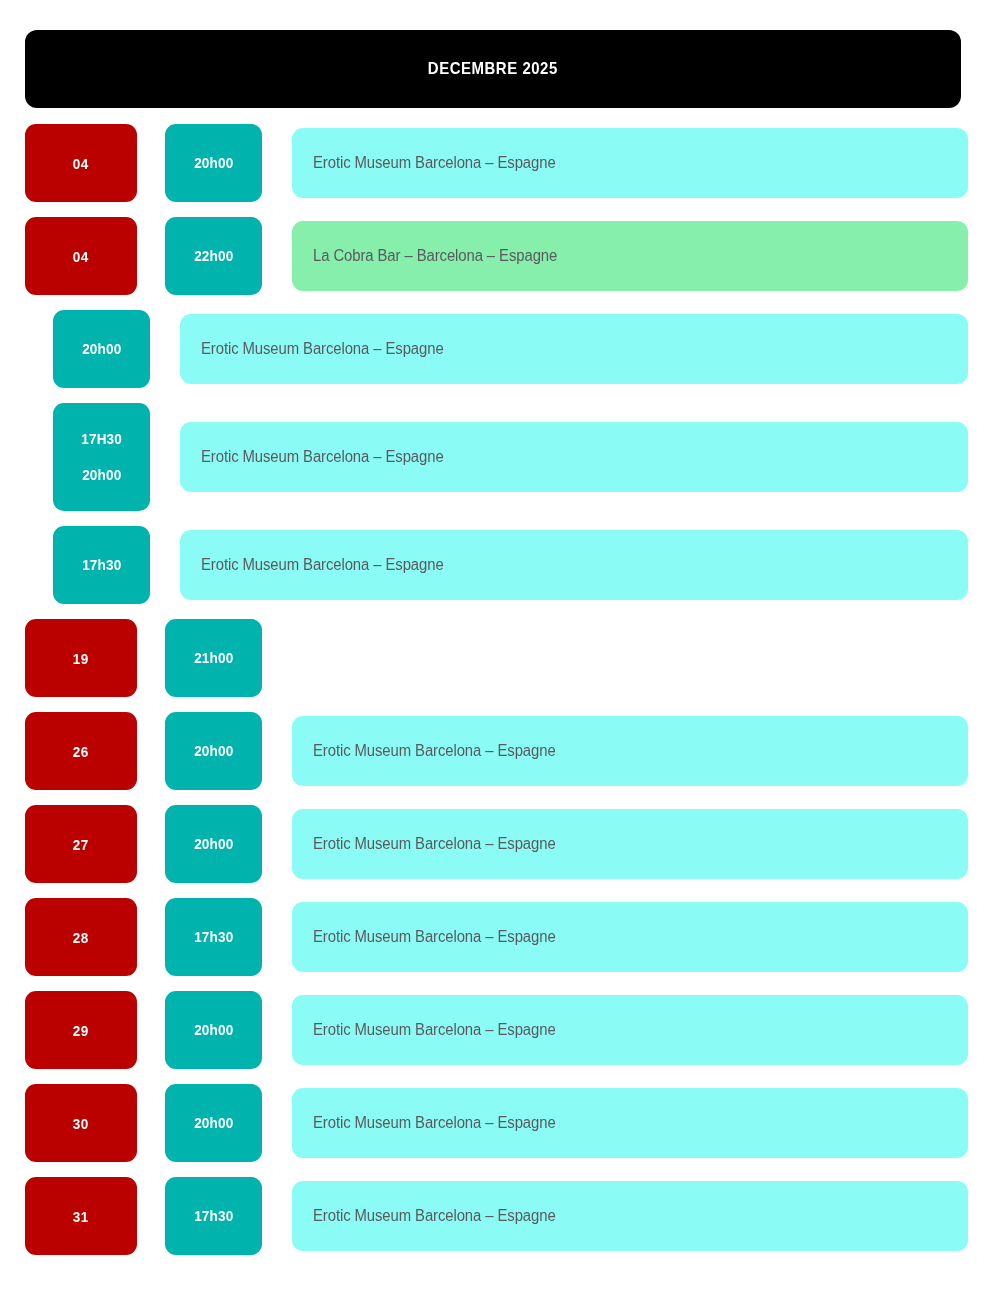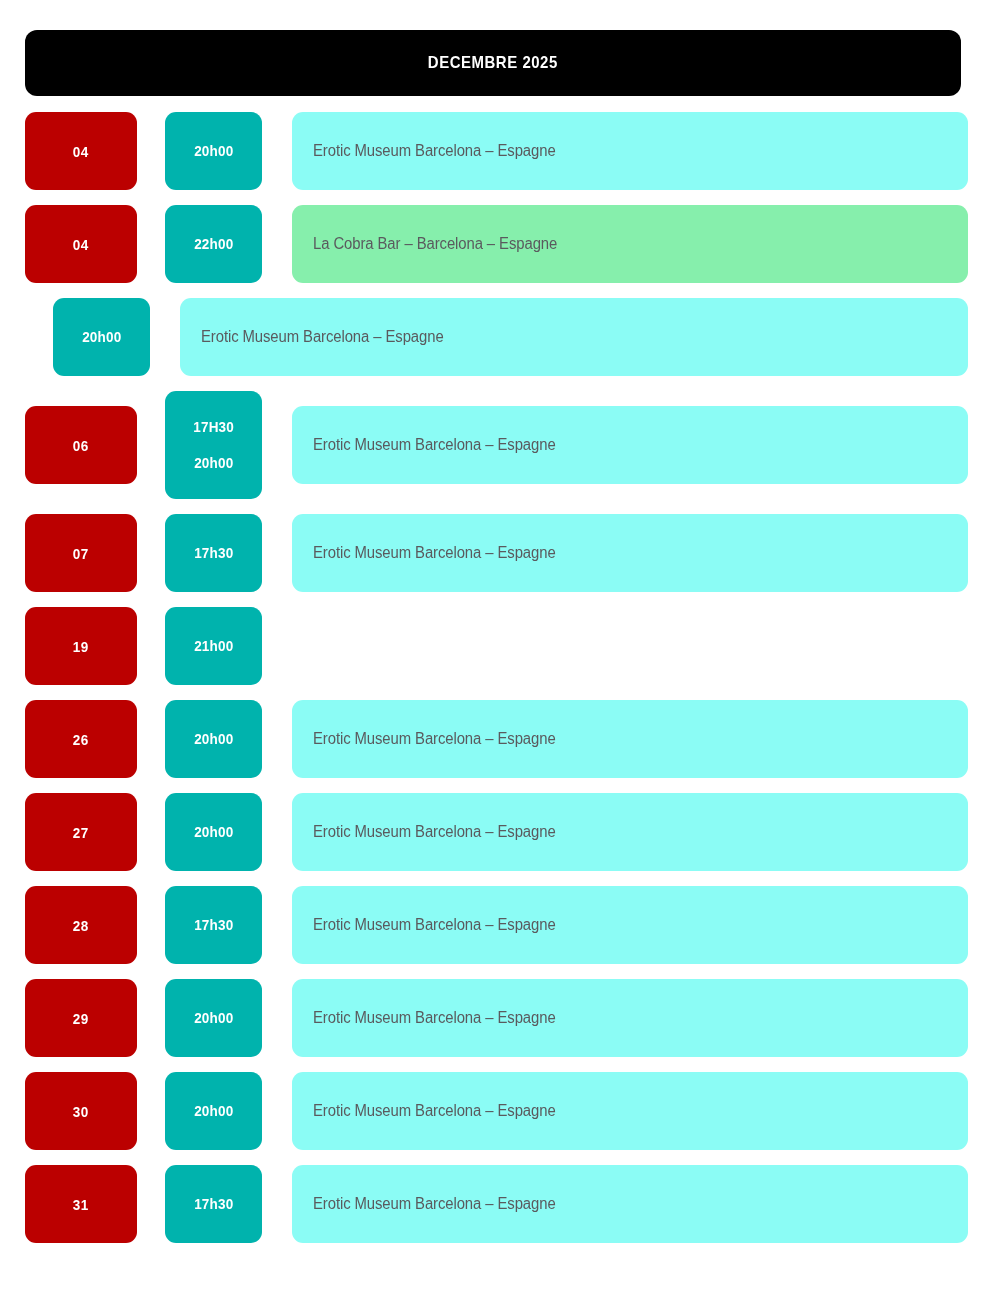--- a/index.html
+++ b/index.html
@@ -19,21 +19,21 @@
   .agenda {
     position: relative;
     width: 1000px;
     height: 1291px;
     box-sizing: border-box;
     padding: 30px 32px 0 25px;
   }
 
   
   .month-header {
-    height: 66px;
+    height: 78px;
     margin: 0 7px 0 0;
     background: #000000;
     border-radius: 12px;
     display: flex;
     align-items: center;
     justify-content: center;
   }
   .month-title {
     color: #ffffff;
     font-size: 17px;
@@ -100,21 +100,21 @@
     transform: scaleX(0.9);
     transform-origin: center;
     white-space: nowrap;
   }
   .time-badge.multi .time-badge-text + .time-badge-text {
     margin-top: 20px;
   }
 
   .event-bar {
     flex: 1 1 auto;
-    height: 78px;
+    height: 70px;
     margin-left: 30px;
     margin-right: 0;
     border-radius: 11px;
     display: flex;
     align-items: center;
     box-sizing: border-box;
     padding-left: 21px;
   }
   .event-bar.cyan  { background: #8bfcf5; }
   .event-bar.orange{ background: #86efac; }
@@ -163,35 +163,29 @@
       </div>
       <div class="event-row">
         <div class="time-badge">
           <span class="time-badge-text">20h00</span>
         </div>
         <div class="event-bar cyan">
           <span class="event-label">Erotic Museum Barcelona – Espagne</span>
         </div>
       </div>
       <div class="event-row">
-        <div class="date-badge">
-          <span class="date-badge-text">06</span>
-        </div>
         <div class="time-badge multi">
           <span class="time-badge-text">17H30</span>
           <span class="time-badge-text">20h00</span>
         </div>
         <div class="event-bar cyan">
           <span class="event-label">Erotic Museum Barcelona – Espagne</span>
         </div>
       </div>
       <div class="event-row">
-        <div class="date-badge">
-          <span class="date-badge-text">07</span>
-        </div>
         <div class="time-badge">
           <span class="time-badge-text">17h30</span>
         </div>
         <div class="event-bar cyan">
           <span class="event-label">Erotic Museum Barcelona – Espagne</span>
         </div>
       </div>
       <div class="event-row">
         <div class="date-badge">
           <span class="date-badge-text">19</span>

